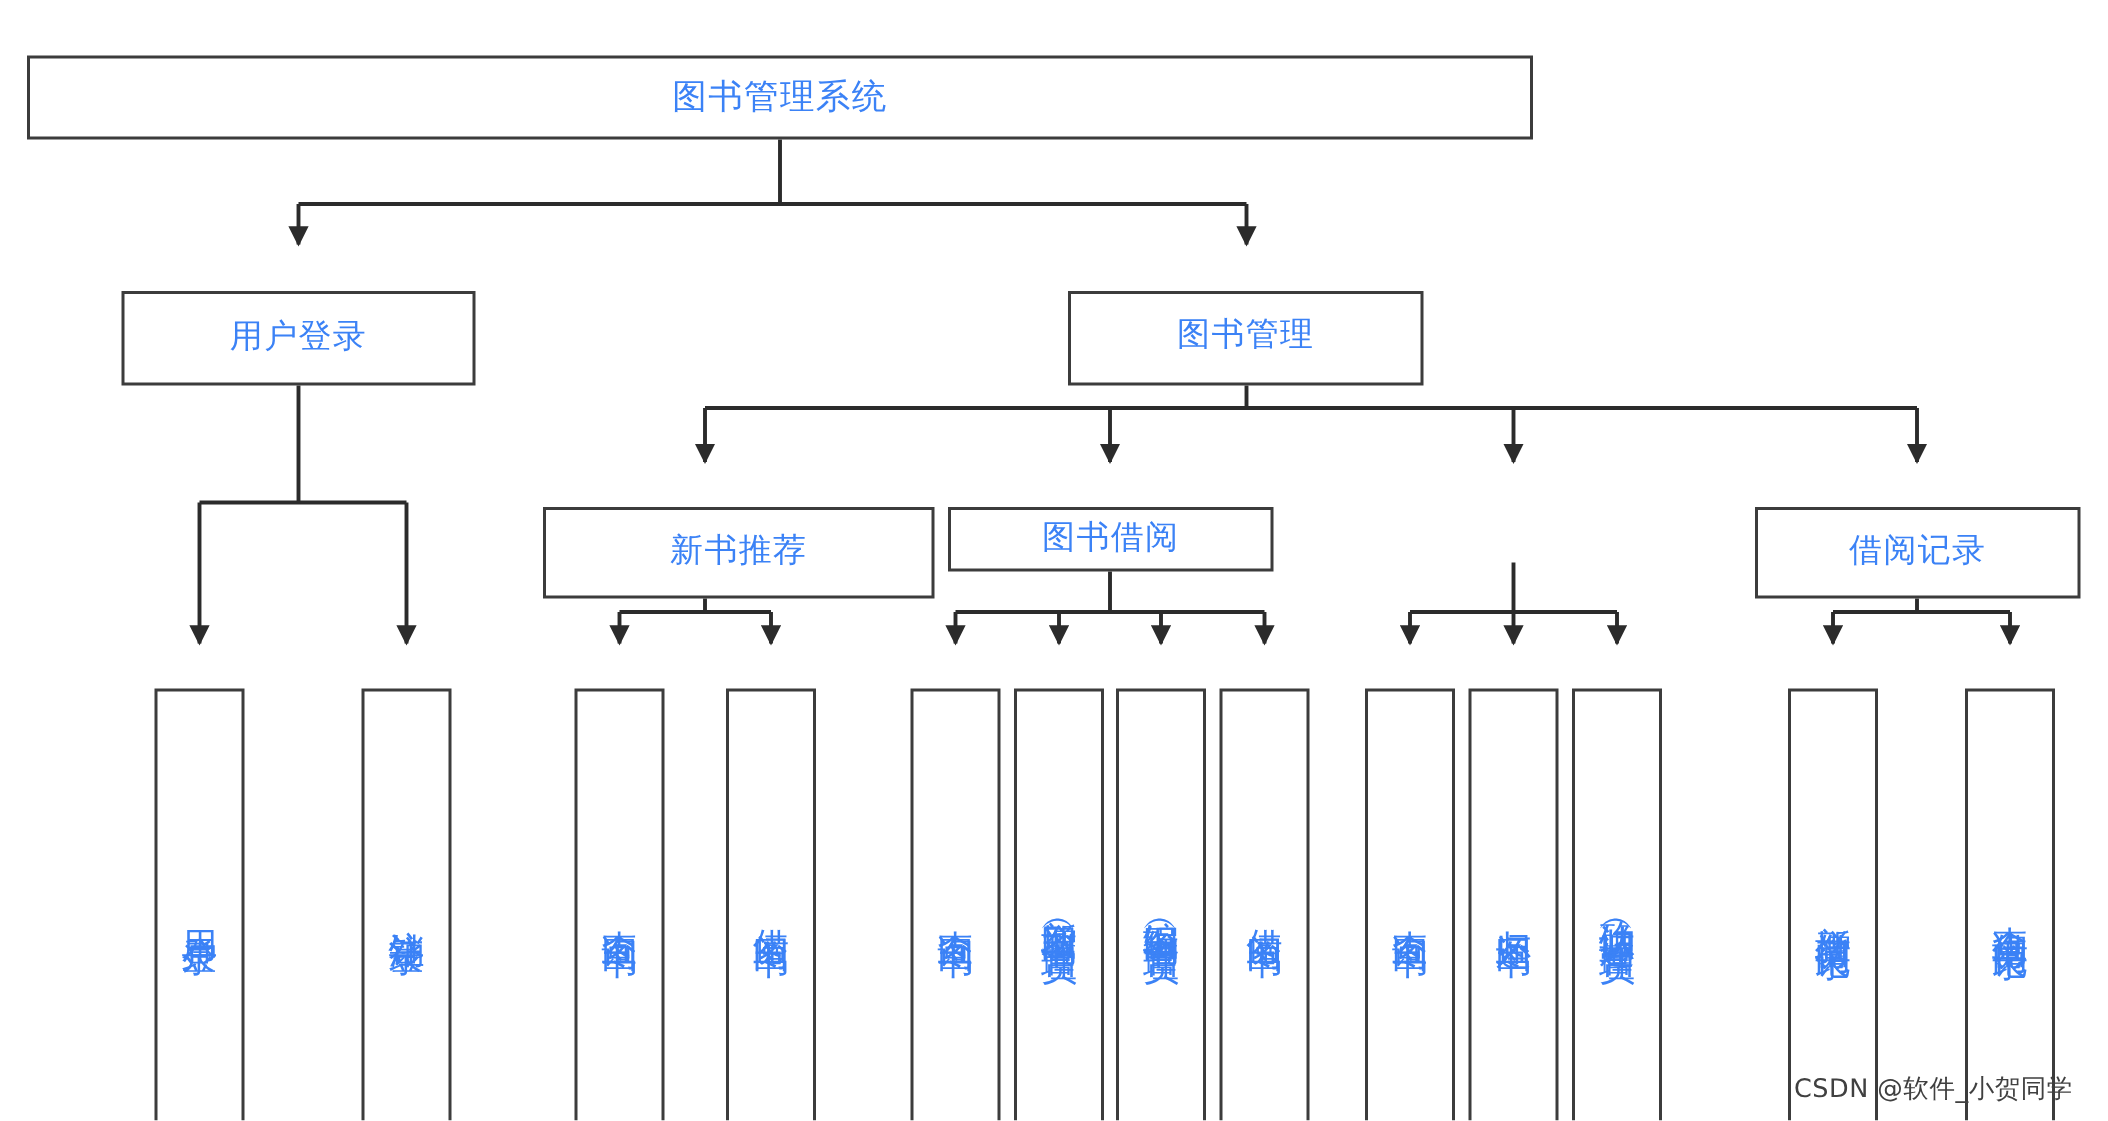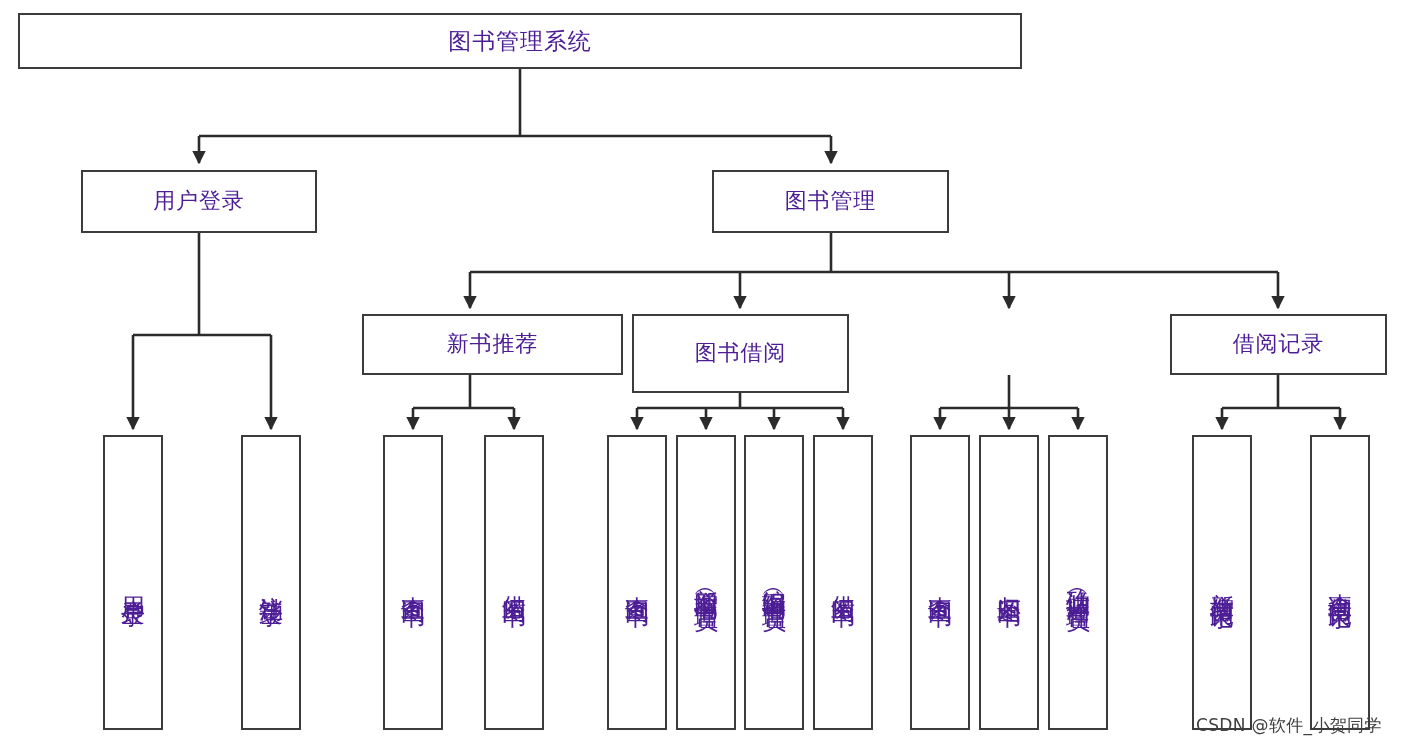--- a/index.html
+++ b/index.html
@@ -24,21 +24,22 @@
     pointer-events: none;
   }
   .node {
     position: absolute;
     box-sizing: border-box;
     background: #ffffff;
     border: 2.5px solid #3c3c3c;
     display: flex;
     align-items: center;
     justify-content: center;
-    color: #4c1d95;
+    color: #3b82f6;
+    margin-top: 24px;
   }
   .node-label {
     display: block;
     line-height: 1.22;
     letter-spacing: 0.04em;
     white-space: nowrap;
   }
   
   .lvl-root .node-label { font-size: 23px; }
   
@@ -125,29 +126,29 @@
   </svg>
 
   <div class="node lvl-root" style="left:18px; top:13px; width:1004px; height:56px;">
     <span class="node-label">图书管理系统</span>
   </div>
 
   <div class="node lvl-mid" style="left:81px; top:170px; width:236px; height:63px;">
     <span class="node-label">用户登录</span>
   </div>
 
-  <div class="node lvl-mid" style="left:712px; top:170px; width:237px; height:63px;">
+  <div class="node lvl-mid" style="left:712px; top:170px; width:237px; height:63px;font-family:Liberation Mono, monospace;">
     <span class="node-label">图书管理</span>
   </div>
 
   <div class="node lvl-mid" style="left:362px; top:314px; width:261px; height:61px;">
     <span class="node-label">新书推荐</span>
   </div>
 
-  <div class="node lvl-mid" style="left:632px; top:314px; width:217px; height:79px;">
+  <div class="node lvl-mid" style="left:632px; top:314px; width:217px; height:43px;">
     <span class="node-label">图书借阅</span>
   </div>
 
 
   <div class="node lvl-mid" style="left:1170px; top:314px; width:217px; height:61px;">
     <span class="node-label">借阅记录</span>
   </div>
 
   <div class="node leaf" style="left:103px; top:435px; width:60px; height:295px;">
     <span class="node-label">用户登录</span>

